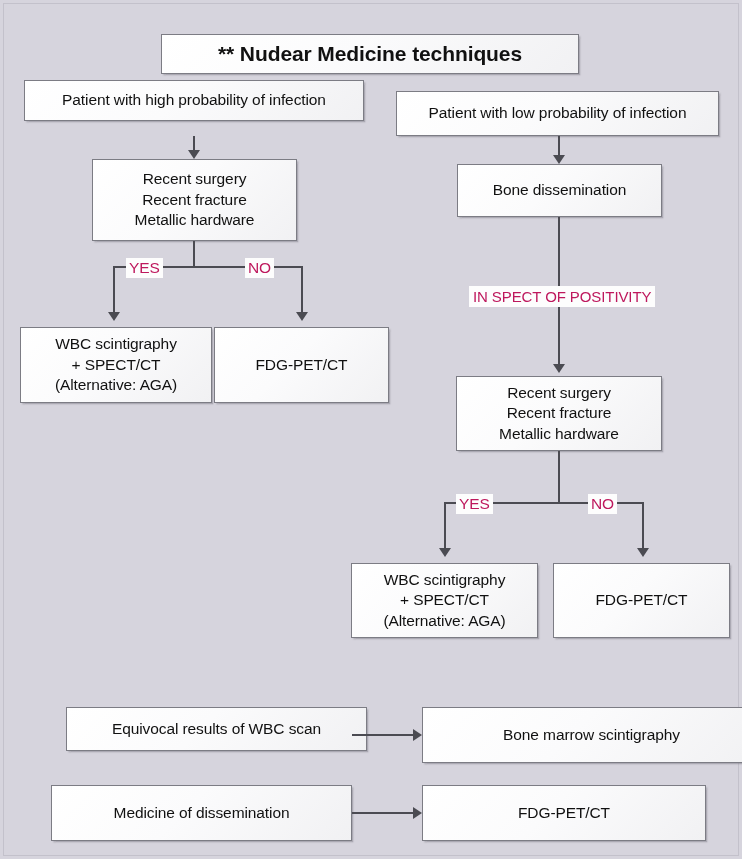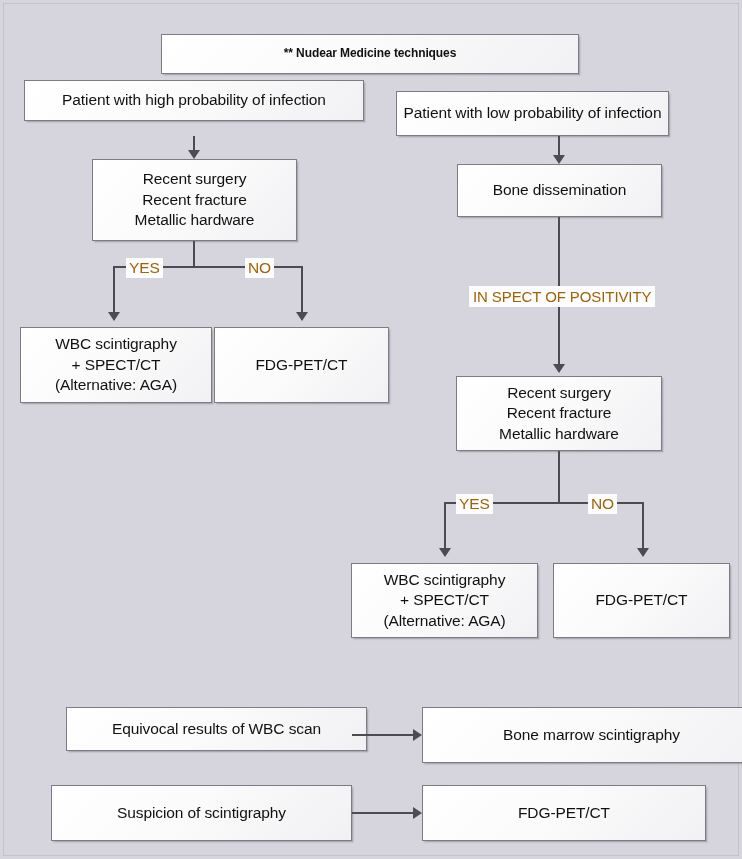--- a/index.html
+++ b/index.html
@@ -38,21 +38,21 @@
     text-align: center;
     color: #111111;
     font-size: 15.5px;
     line-height: 1.32;
     letter-spacing: -0.1px;
     white-space: pre-line;
     padding: 2px 6px;
   }
   .node.title {
     font-weight: bold;
-    font-size: 12px;
+    font-size: 21px;
   }
 
   
   .vline, .hline {
     position: absolute;
     background: #4b4b52;
   }
   .vline { width: 2px; }
   .hline { height: 2px; }
 
@@ -66,21 +66,21 @@
   .arrowhead.right {
     border-left: 9px solid #4b4b52;
     border-right: none;
     border-top: 6px solid transparent;
     border-bottom: 6px solid transparent;
   }
 
   .edge-label {
     position: absolute;
     background: #fdfdfd;
-    color: #a16207;
+    color: #be185d;
     font-size: 15.5px;
     line-height: 1;
     padding: 2px 3px;
     white-space: nowrap;
     letter-spacing: -0.1px;
   }
   .edge-label.wide {
     font-size: 15px;
     padding: 3px 4px;
   }
@@ -88,21 +88,21 @@
 </head>
 <body>
 
 <div id="canvas">
   <div id="frame"></div>
 
   <div class="node title" style="left:161px; top:34px; width:418px; height:40px;">** Nudear Medicine techniques</div>
 
   <div class="node" style="left:24px; top:80px; width:340px; height:41px;">Patient with high probability of infection</div>
 
-  <div class="node" style="left:396px; top:91px; width:273px; height:45px;">Patient with low probability of infection</div>
+  <div class="node" style="left:396px; top:91px; width:323px; height:45px;">Patient with low probability of infection</div>
 
   <div class="vline" style="left:193px; top:136px; height:19px;"></div>
   <div class="arrowhead" style="left:188px; top:150px;"></div>
 
   <div class="vline" style="left:558px; top:136px; height:25px;"></div>
   <div class="arrowhead" style="left:553px; top:155px;"></div>
 
   <div class="node" style="left:92px; top:159px; width:205px; height:82px;">Recent surgery
 Recent fracture
 Metallic hardware</div>
@@ -156,19 +156,19 @@
 
   <div class="node" style="left:553px; top:563px; width:177px; height:75px;">FDG-PET/CT</div>
 
   <div class="node" style="left:66px; top:707px; width:301px; height:44px;">Equivocal results of WBC scan</div>
 
   <div class="hline" style="left:352px; top:734px; width:68px;"></div>
   <div class="arrowhead right" style="left:413px; top:729px;"></div>
 
   <div class="node" style="left:422px; top:707px; width:339px; height:56px;">Bone marrow scintigraphy</div>
 
-  <div class="node" style="left:51px; top:785px; width:301px; height:56px;">Suspicion of scintigraphy</div>
+  <div class="node" style="left:51px; top:785px; width:301px; height:56px;">Medicine of dissemination</div>
 
   <div class="hline" style="left:352px; top:812px; width:68px;"></div>
   <div class="arrowhead right" style="left:413px; top:807px;"></div>
 
   <div class="node" style="left:422px; top:785px; width:284px; height:56px;">FDG-PET/CT</div>
 </div>
 
 </body></html>

